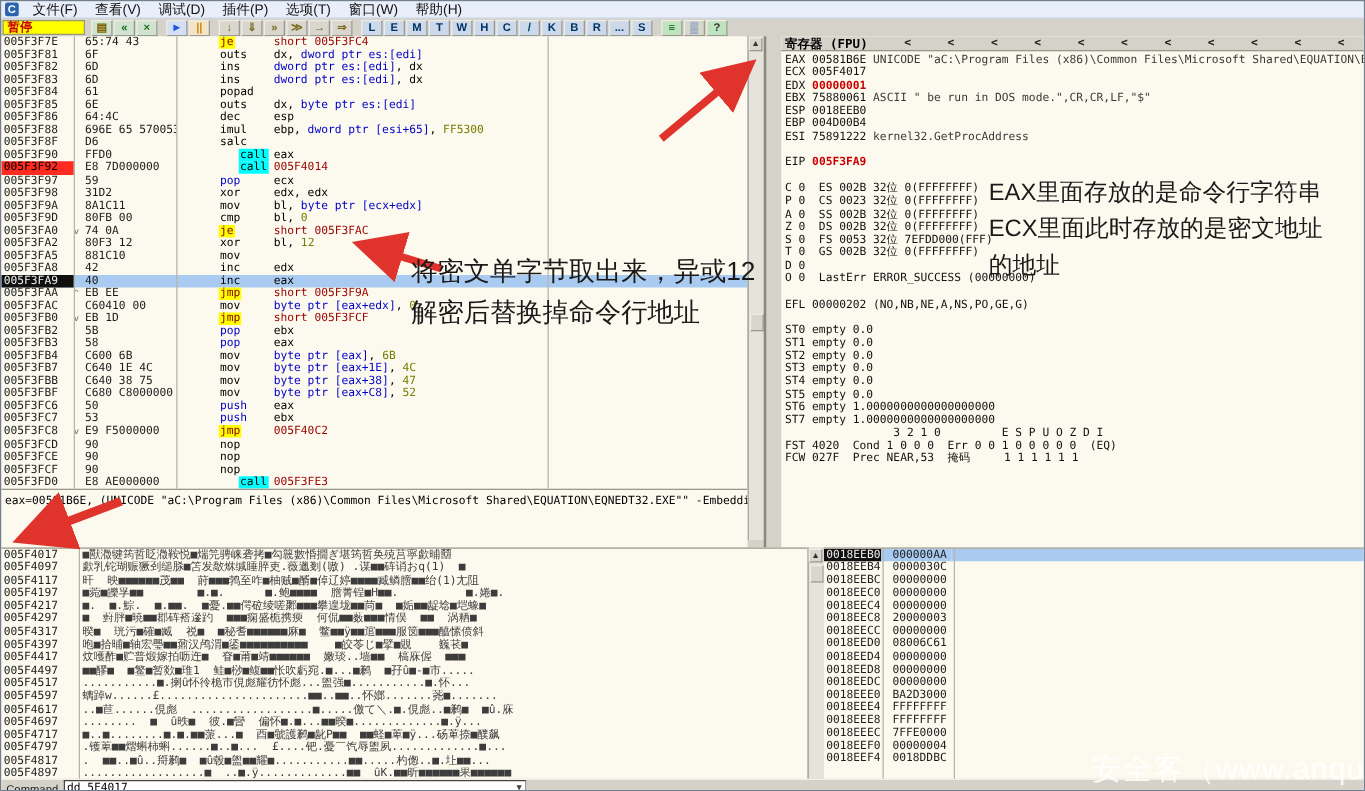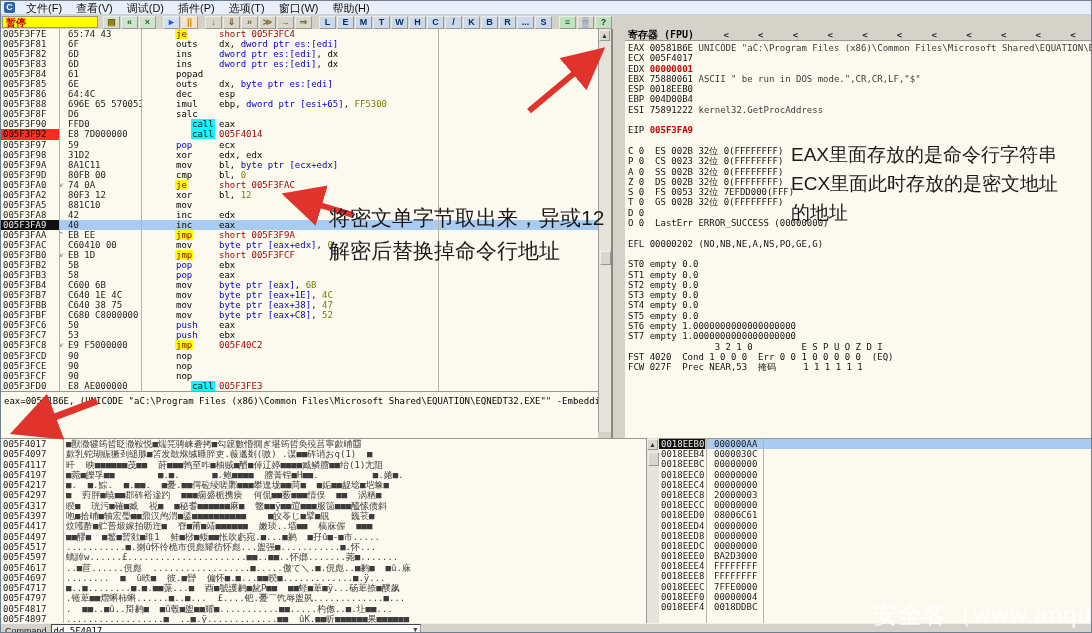--- a/index.html
+++ b/index.html
@@ -14,21 +14,21 @@
   .mono{font-family:"DejaVu Sans Mono",monospace;}
 
   
   .menubar{position:absolute;left:0;top:0;width:1092px;height:14px;background:var(--menubar);
            display:flex;align-items:center;font-size:11px;color:#111;border-bottom:1px solid #c8d2e2;}
   .appicon{width:11px;height:11px;margin:0 4px 0 3px;background:#2b65b0;color:#fff;font-size:9px;
            line-height:11px;text-align:center;border-radius:2px;font-weight:bold;}
   .menuitem{padding:0 7px;height:14px;line-height:14px;cursor:default;}
   .toolbar{position:absolute;left:0;top:14px;width:1092px;height:14px;background:var(--chrome);
            display:flex;align-items:center;gap:1px;}
-  .statusbox{width:96px;height:12px;margin-left:1px;background:var(--yellow);color:#CC0000;
+  .statusbox{width:66px;height:12px;margin-left:1px;background:var(--yellow);color:#CC0000;
              font-weight:bold;font-size:10px;line-height:12px;padding-left:3px;border:1px solid #9a9a72;}
   .tbtn{width:17px;height:13px;font-size:9px;font-weight:bold;text-align:center;line-height:11px;
         border:1px outset #efece4;background:#d9d6cd;cursor:default;overflow:hidden;}
   .tsep{width:5px;height:13px;}
 
   
   .pane{position:absolute;background:var(--pane-bg);overflow:hidden;}
   #disasm{left:0;top:28px;width:597px;height:362px;}
   #dscroll{left:597px;top:28px;width:13px;height:403px;background:#e6e3da;border-left:1px solid #999;}
   #vsplit{left:610px;top:28px;width:2px;height:409px;background:#8a887e;position:absolute;}

